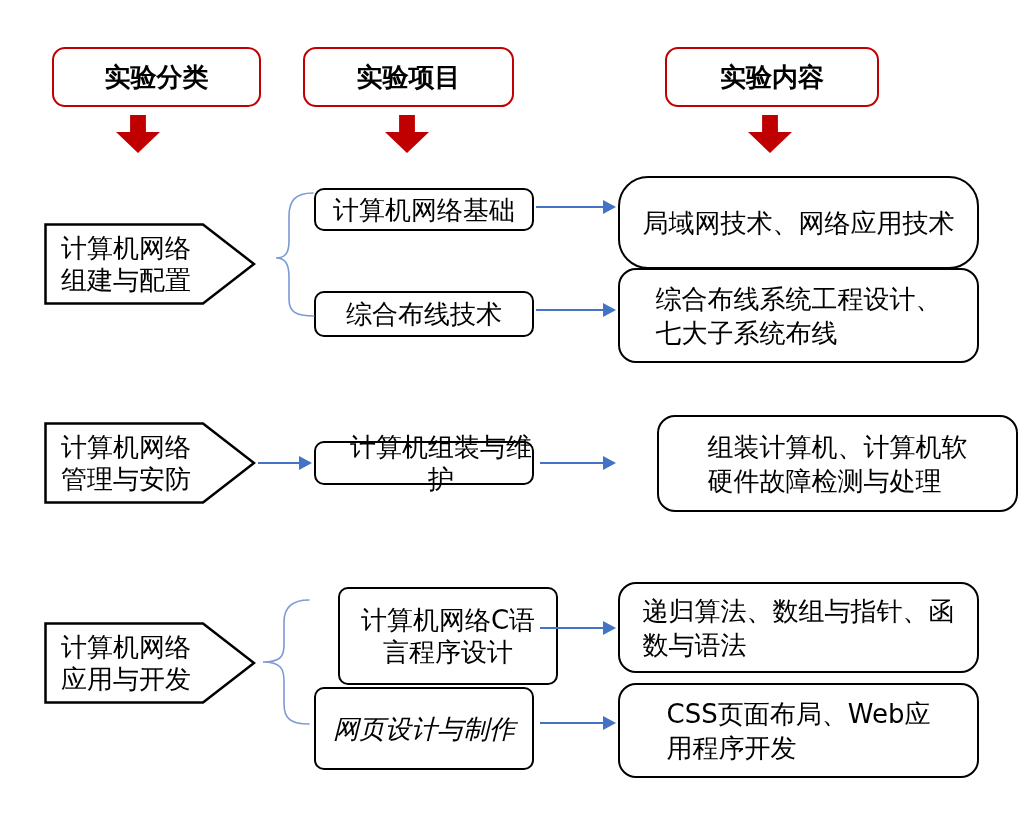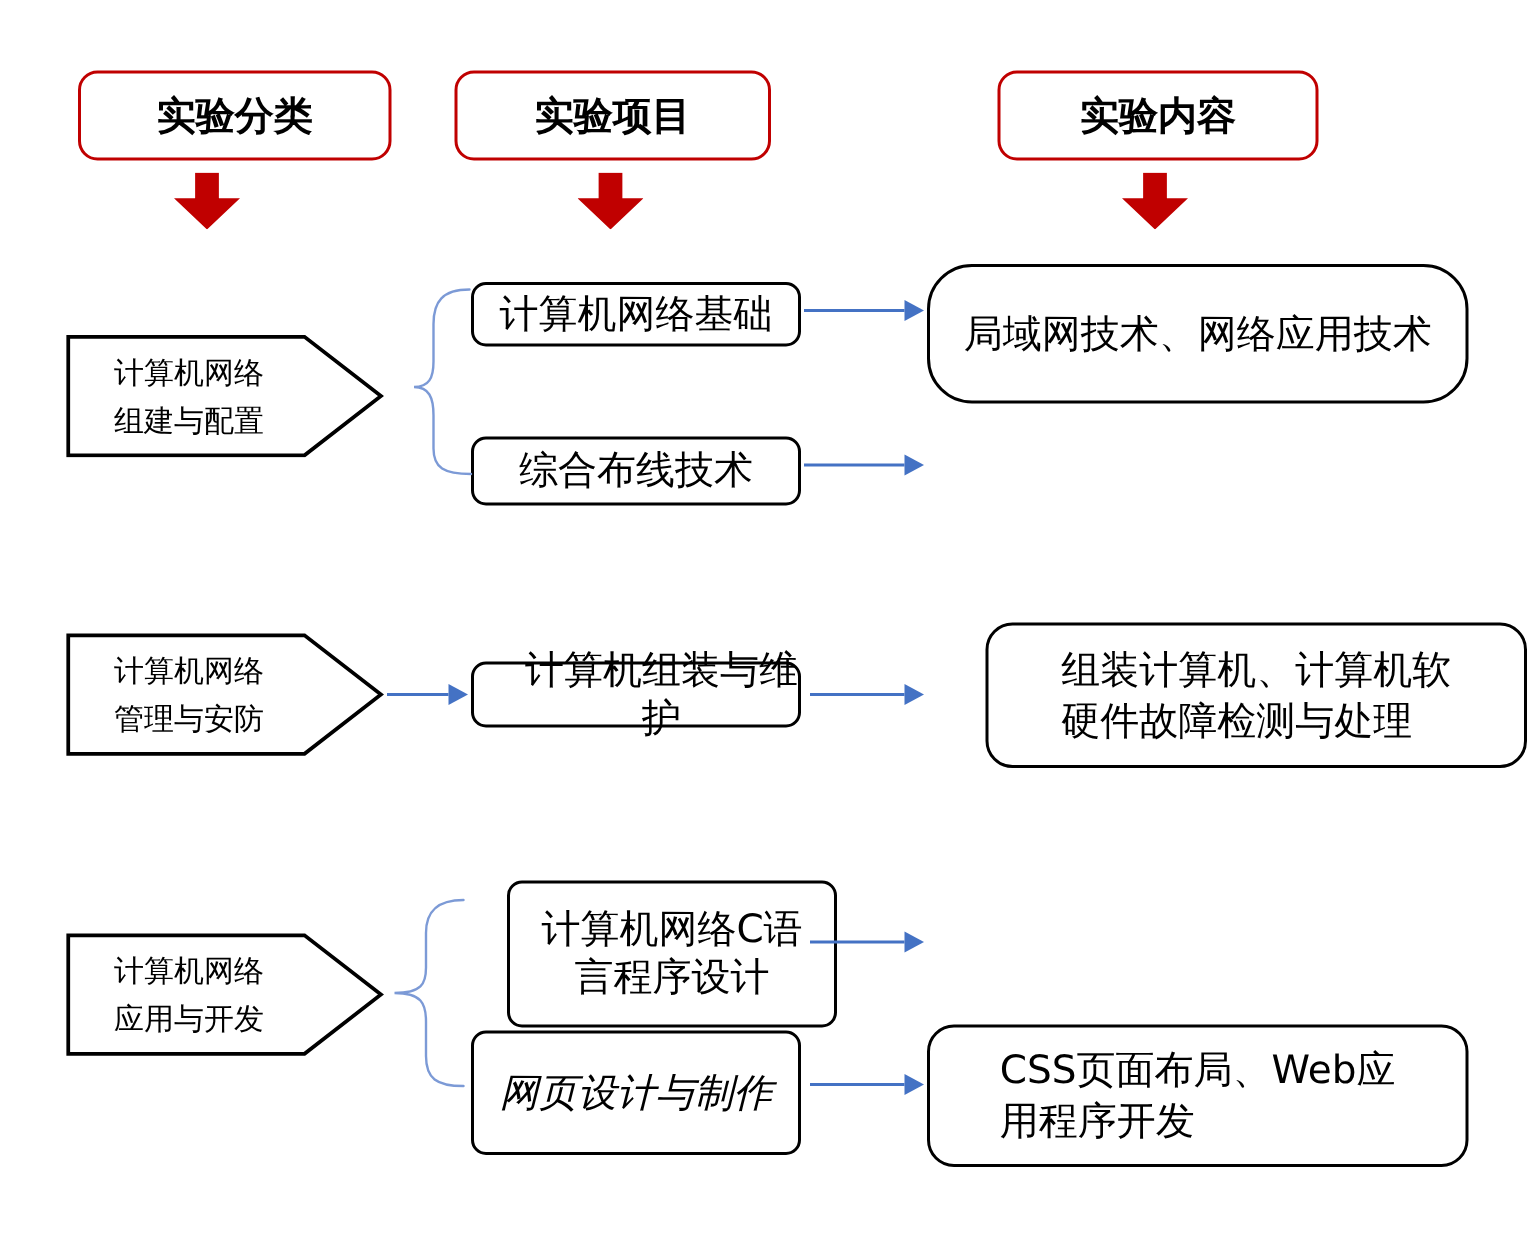--- a/index.html
+++ b/index.html
@@ -23,21 +23,21 @@
     position:absolute;top:115px;width:44px;height:38px;background:var(--red);
     clip-path:polygon(32% 0,68% 0,68% 45%,100% 45%,50% 100%,0 45%,32% 45%);
   }
   .ba1{left:116px;} .ba2{left:385px;} .ba3{left:748px;}
   
   .pent{position:absolute;left:44px;width:212px;height:82px;}
   .pent svg{position:absolute;left:0;top:0;}
   .pent .plabel{
     position:absolute;left:0;top:0;width:164px;height:82px;
     display:flex;align-items:center;justify-content:center;text-align:left;
-    font-size:20px;line-height:32px;white-space:pre-line;
+    font-size:26px;line-height:32px;white-space:pre-line;
   }
   .pent1{top:223px;} .pent2{top:422px;} .pent3{top:622px;}
   .pshape{fill:#fff;stroke:#000;stroke-width:2.5;}
   
   .mbox{
     position:absolute;left:314px;width:220px;background:#fff;
     border:2.5px solid #000;border-radius:10px;box-sizing:border-box;
     display:flex;align-items:center;justify-content:center;
     font-size:26px;line-height:32px;text-align:center;white-space:pre-line;
   }
@@ -106,22 +106,26 @@
   </div>
 
   <div class="mbox m1"><span>计算机网络基础</span></div>
   <div class="mbox m2"><span>综合布线技术</span></div>
   <div class="mbox m3"><span>计算机组装与维护</span></div>
   <div class="mbox m4"><span>计算机网络C语
 言程序设计</span></div>
   <div class="mbox m5"><span>网页设计与制作</span></div>
 
   <div class="rbox r1"><span>局域网技术、网络应用技术</span></div>
+  <div class="rbox r2"><span>综合布线系统工程设计、
+七大子系统布线</span></div>
   <div class="rbox r3"><span>组装计算机、计算机软
 硬件故障检测与处理</span></div>
+  <div class="rbox r4"><span>递归算法、数组与指针、函
+数与语法</span></div>
   <div class="rbox r5"><span>CSS页面布局、Web应
 用程序开发</span></div>
 
   <svg class="wires" width="1024" height="829" viewBox="0 0 1024 829">
 
     <path class="brace" d="M 313 193 C 295 193 289 201 289 216 L 289 241 C 289 252 286 258 276 258
          C 286 258 289 265 289 277 L 289 299 C 289 312 296 316 314 316"></path>
     <path class="brace" d="M 309 600 C 291 600 284 608 284 622 L 284 645 C 284 656 281 662 263 662
          C 281 662 284 669 284 681 L 284 704 C 284 719 291 724 309 724"></path>
 

